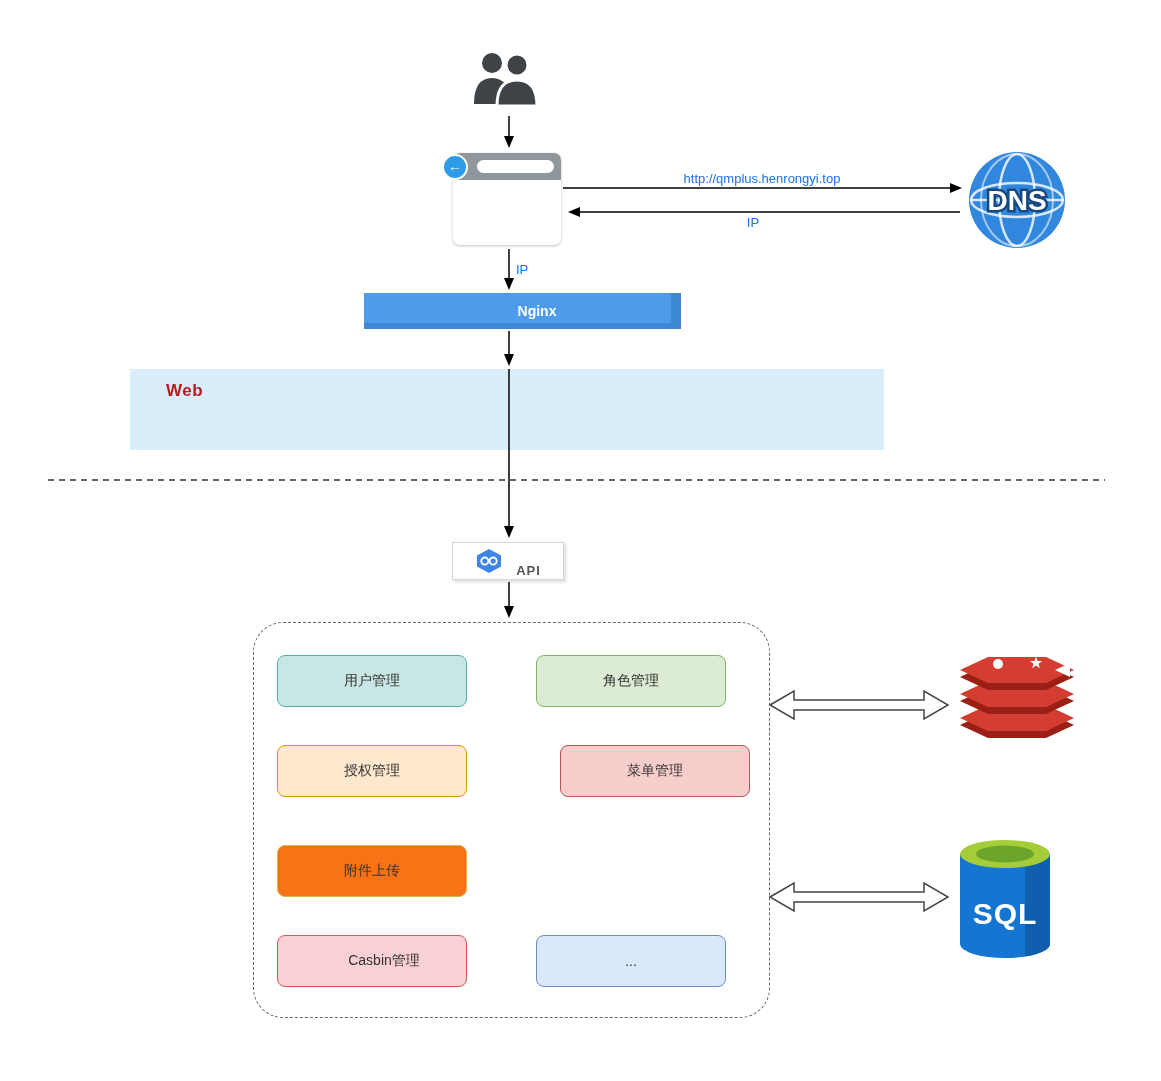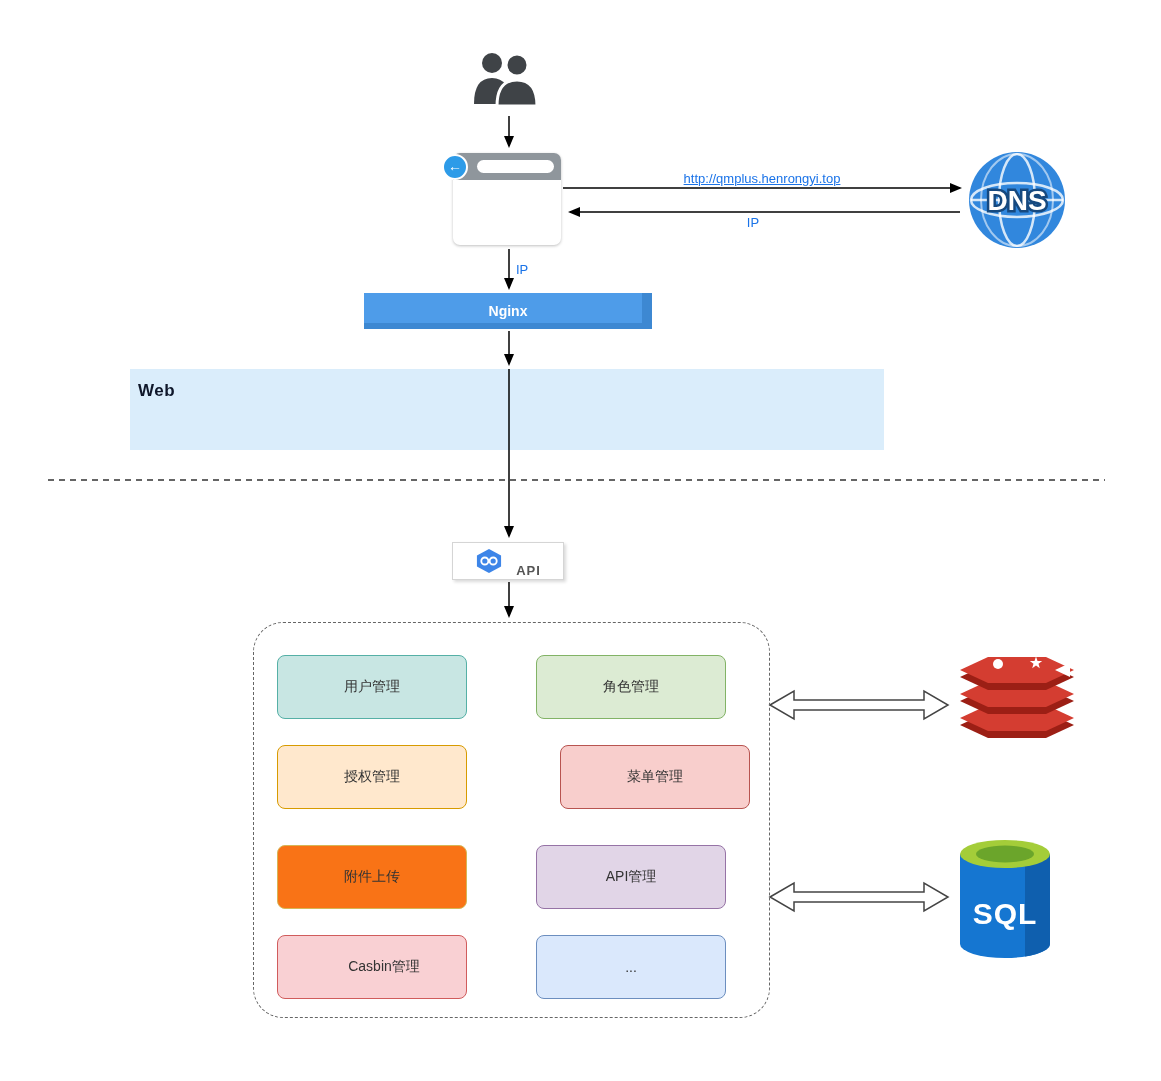--- a/index.html
+++ b/index.html
@@ -5,22 +5,22 @@
   html,body { margin:0; padding:0; background:#fff; }
   .canvas {
     position:relative; width:1161px; height:1081px; background:#ffffff;
     font-family:"Liberation Sans", sans-serif; overflow:hidden;
   }
   
   .band { position:absolute; left:130px; width:754px; }
   .band-web { top:369px; height:81px; background:#daedfb; }
   .band-server { top:508px; height:520px; background:#f2f2f2; }
   .band-label {
-    position:absolute; left:8px; top:12px;
-    font-size:17px; font-weight:bold; color:#0f172a; letter-spacing:.5px;
+    position:absolute; left:36px; top:12px;
+    font-size:17px; font-weight:bold; color:#b91c1c; letter-spacing:.5px;
   }
   
   svg.connectors { position:absolute; left:0; top:0; width:1161px; height:1081px; }
   
   .users { position:absolute; left:468px; top:48px; }
   
   .browser { position:absolute; left:453px; top:153px; width:108px; height:92px;
     border-radius:7px; box-shadow:0 1px 3px rgba(0,0,0,.25); }
   .browser-top { position:relative; height:27px; background:#8f969c; border-radius:7px 7px 0 0; }
   .browser-pill { position:absolute; left:24px; right:7px; top:7px; height:13px; background:#fff; border-radius:7px; }
@@ -41,37 +41,37 @@
   
   .edge-label { position:absolute; font-size:13px; color:#1a73e8; white-space:nowrap; }
   .lbl-url { left:762px; top:171px; transform:translateX(-50%); }
   .lbl-ip-dns { left:753px; top:215px; transform:translateX(-50%); }
   .lbl-ip-nginx { left:516px; top:262px; }
   
   .nginx {
     position:absolute; left:364px; top:293px; width:288px; height:36px;
     background:#4e9ce9; box-shadow:inset -10px -6px 0 rgba(23,88,158,.30);
     display:flex; align-items:center; justify-content:center;
-    color:#fff; font-weight:bold; font-size:14px;
+    color:#fff; font-weight:bold; font-size:14px;padding-left:29px;
   }
   
   .api-box {
     position:absolute; left:452px; top:542px; width:112px; height:38px;
     background:#fff; border:1px solid #d5d5d5; box-sizing:border-box;
     box-shadow:2px 2px 3px rgba(0,0,0,.15);
     display:flex; align-items:center; justify-content:center; gap:13px;
   }
   .api-label { font-size:13px; font-weight:bold; color:#555; letter-spacing:1px;margin-top:18px; }
   
   .modules-frame {
     position:absolute; left:253px; top:622px; width:517px; height:396px;
     border:1.5px dashed #666; border-radius:30px; box-sizing:border-box;
   }
   .module {
-    position:absolute; width:190px; height:64px; box-sizing:border-box;
+    position:absolute; width:190px; height:52px; box-sizing:border-box;
     border:1px solid #999; border-radius:8px;
     display:flex; align-items:center; justify-content:center;
     font-size:14px; color:#333;
   }
   .m0 { left:277px; top:655px; }  .m1 { left:536px; top:655px; }
   .m2 { left:277px; top:745px; }  .m3 { left:560px; top:745px; }
   .m4 { left:277px; top:845px; }  .m5 { left:536px; top:845px; }
   .m6 { left:277px; top:935px; }  .m7 { left:536px; top:935px; }
   
   .redis { position:absolute; left:952px; top:650px; }
@@ -120,21 +120,21 @@
 
   <svg class="dns" width="100" height="100">
     <circle cx="50" cy="50" r="48" fill="#3187dd"></circle>
     <ellipse cx="50" cy="50" rx="18" ry="46" fill="none" stroke="rgba(255,255,255,.8)" stroke-width="2.5"></ellipse>
     <ellipse cx="50" cy="50" rx="36" ry="46" fill="none" stroke="rgba(255,255,255,.55)" stroke-width="2"></ellipse>
     <ellipse cx="50" cy="50" rx="46" ry="17" fill="none" stroke="rgba(255,255,255,.8)" stroke-width="2.5"></ellipse>
     <line x1="4" y1="50" x2="96" y2="50" stroke="rgba(255,255,255,.8)" stroke-width="2.5"></line>
     <text x="50" y="60" text-anchor="middle" font-size="28" font-weight="bold" fill="#ffffff" stroke="#16497f" stroke-width="5" paint-order="stroke">DNS</text>
   </svg>
 
-  <div class="edge-label lbl-url" style="color: rgb(26, 115, 232); text-decoration: underline;">http://qmplus.henrongyi.top</div>
+  <div class="edge-label lbl-url" style="color: rgb(26, 115, 232);">http://qmplus.henrongyi.top</div>
   <div class="edge-label lbl-ip-dns" style="color: rgb(26, 115, 232);">IP</div>
   <div class="edge-label lbl-ip-nginx" style="color: rgb(26, 115, 232);">IP</div>
 
   <div class="nginx" style="background: rgb(78, 156, 233);">
     <span>Nginx</span>
   </div>
 
   <div class="api-box">
     <svg width="28" height="26" viewBox="0 0 30 28">
       <polygon points="15,1 28,8 28,20 15,27 2,20 2,8" fill="#3d85e8"></polygon>
@@ -154,23 +154,20 @@
   </div>
   <div class="module m2" style="background: rgb(255, 232, 205); border-color: rgb(215, 155, 0);">
     <span>授权管理</span>
   </div>
   <div class="module m3" style="background: rgb(248, 206, 204); border-color: rgb(184, 84, 80);">
     <span>菜单管理</span>
   </div>
   <div class="module m4" style="background: #f97316; border-color: rgb(214, 182, 86);">
     <span>附件上传</span>
   </div>
-  <div class="module m5" style="background: rgb(225, 213, 231); border-color: rgb(150, 115, 166);">
-    <span>API管理</span>
-  </div>
   <div class="module m6" style="background: rgb(249, 208, 211); border-color: rgb(208, 92, 92); padding-left: 24px;">
     <span>Casbin管理</span>
   </div>
   <div class="module m7" style="background: rgb(218, 232, 252); border-color: rgb(108, 142, 191);">
     <span>...</span>
   </div>
 
   <svg class="redis" width="130" height="96">
     <path d="M8,75 L36,62 L94,62 L122,75 L94,88 L36,88 Z" fill="#9c1f15"></path>
     <path d="M8,68 L36,55 L94,55 L122,68 L94,81 L36,81 Z" fill="#d43d31"></path>

